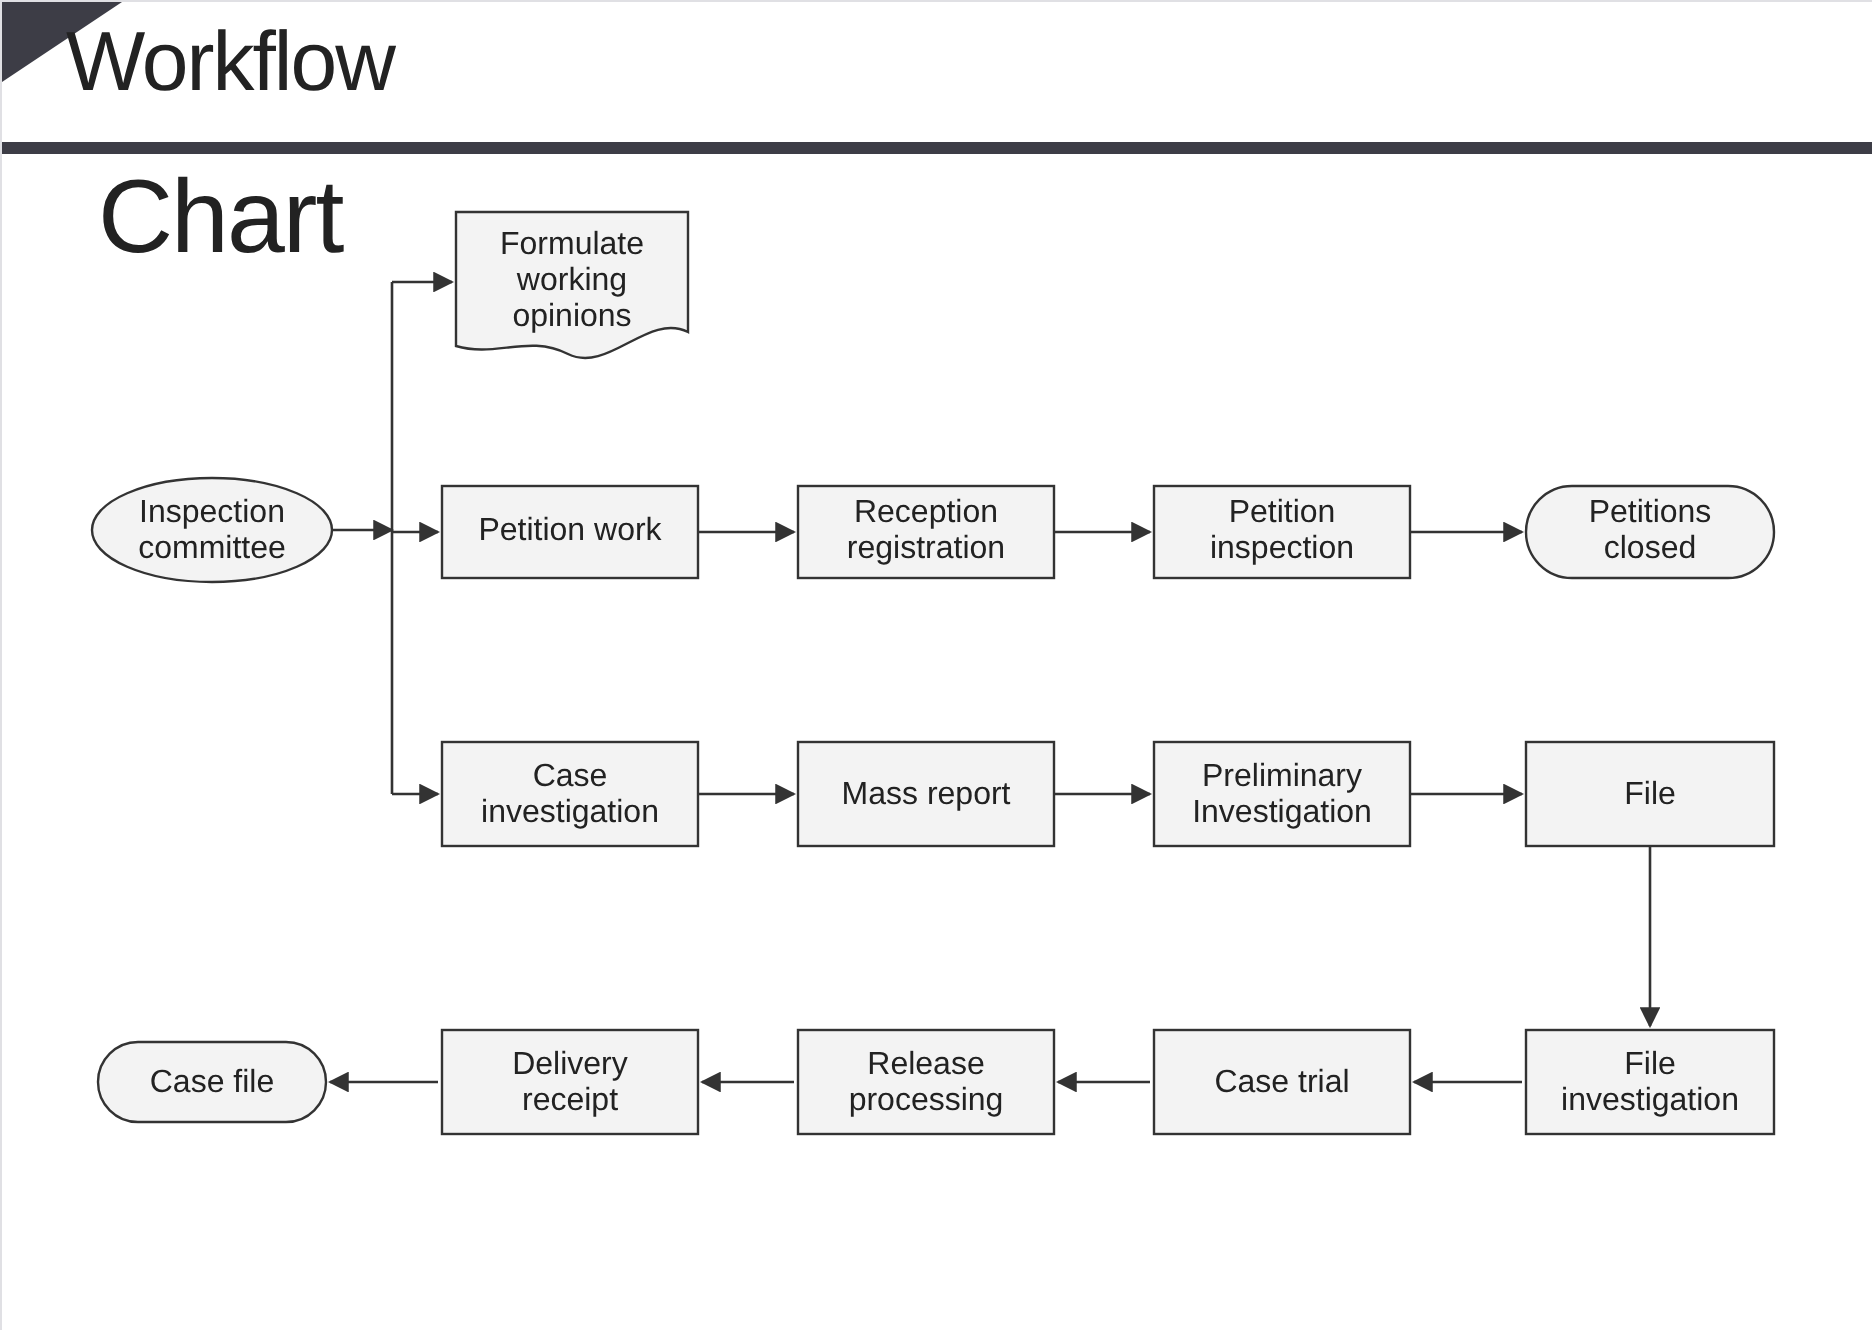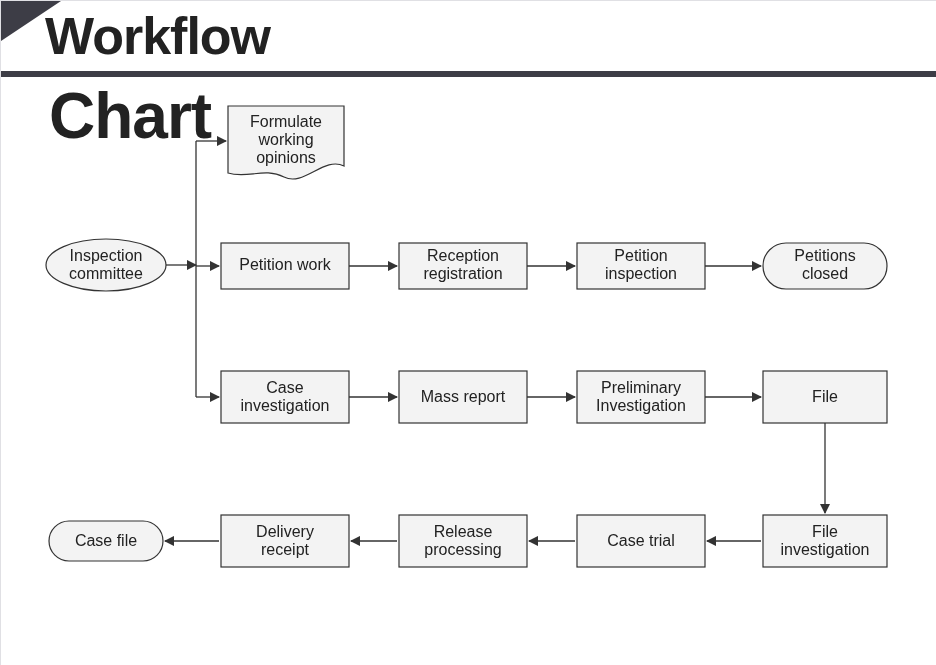--- a/index.html
+++ b/index.html
@@ -1,20 +1,20 @@
 <!DOCTYPE html>
 <html><head>
 <meta charset="utf-8">
 <style>
 html,body{margin:0;padding:0;background:#f6f6f8;font-family:"Helvetica Neue",Arial,sans-serif;color:#222}
 .slide{position:relative;width:936px;height:665px;margin:0 auto;background:#fff;overflow:hidden;border:1px solid #e0e0e4}
 .corner{position:absolute;top:0;left:0;width:0;height:0;border-top:40px solid #3d3d46;border-right:60px solid transparent}
-.title{position:absolute;top:8px;left:44px;font-size:52px;font-weight:700;line-height:1.05;letter-spacing:-1px}
+.title{position:absolute;top:8px;left:32px;font-size:42px;font-weight:400;line-height:1.05;letter-spacing:-1px}
 .rule{position:absolute;top:70px;left:0;right:0;height:6px;background:#3d3d46}
-.subtitle{position:absolute;top:78px;left:48px;font-size:64px;font-weight:700;letter-spacing:-1px}
+.subtitle{position:absolute;top:78px;left:48px;font-size:52px;font-weight:400;letter-spacing:-1px}
 
 .canvas{position:absolute;top:0;left:0;width:936px;height:665px}
 .canvas svg{width:936px;height:665px;display:block}
 
 .node{fill:#f3f3f3;stroke:#333;stroke-width:1.2}
 .node-text{font-size:16px;fill:#222;text-anchor:middle;dominant-baseline:middle}
 .arrow{stroke:#333;stroke-width:1.3;fill:none;marker-end:url(#ah)}
 </style>
 </head>
 <body>

